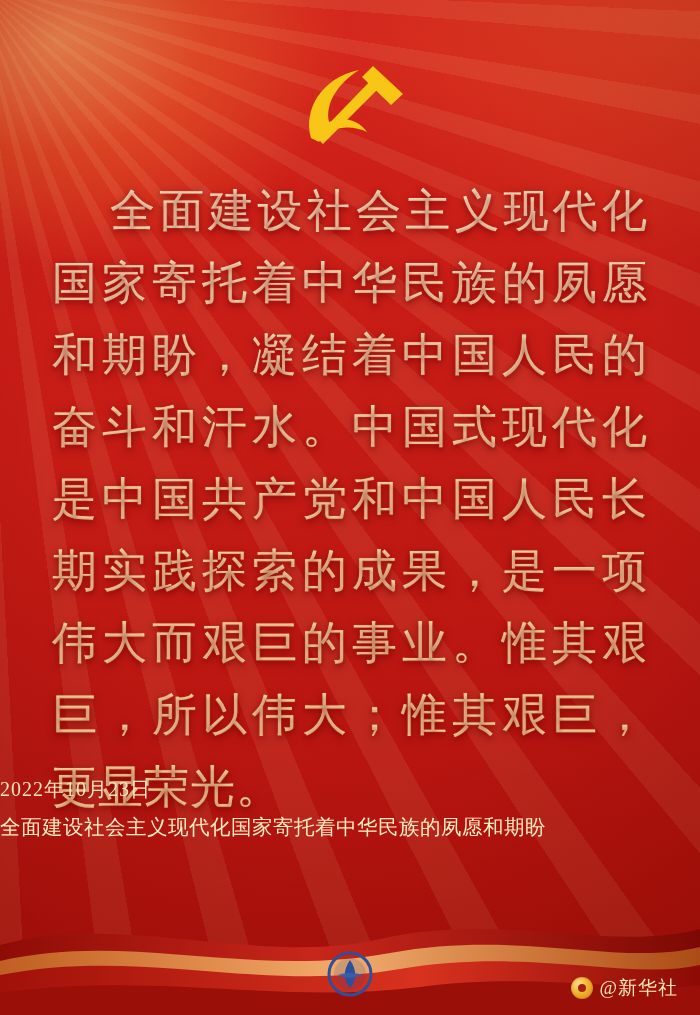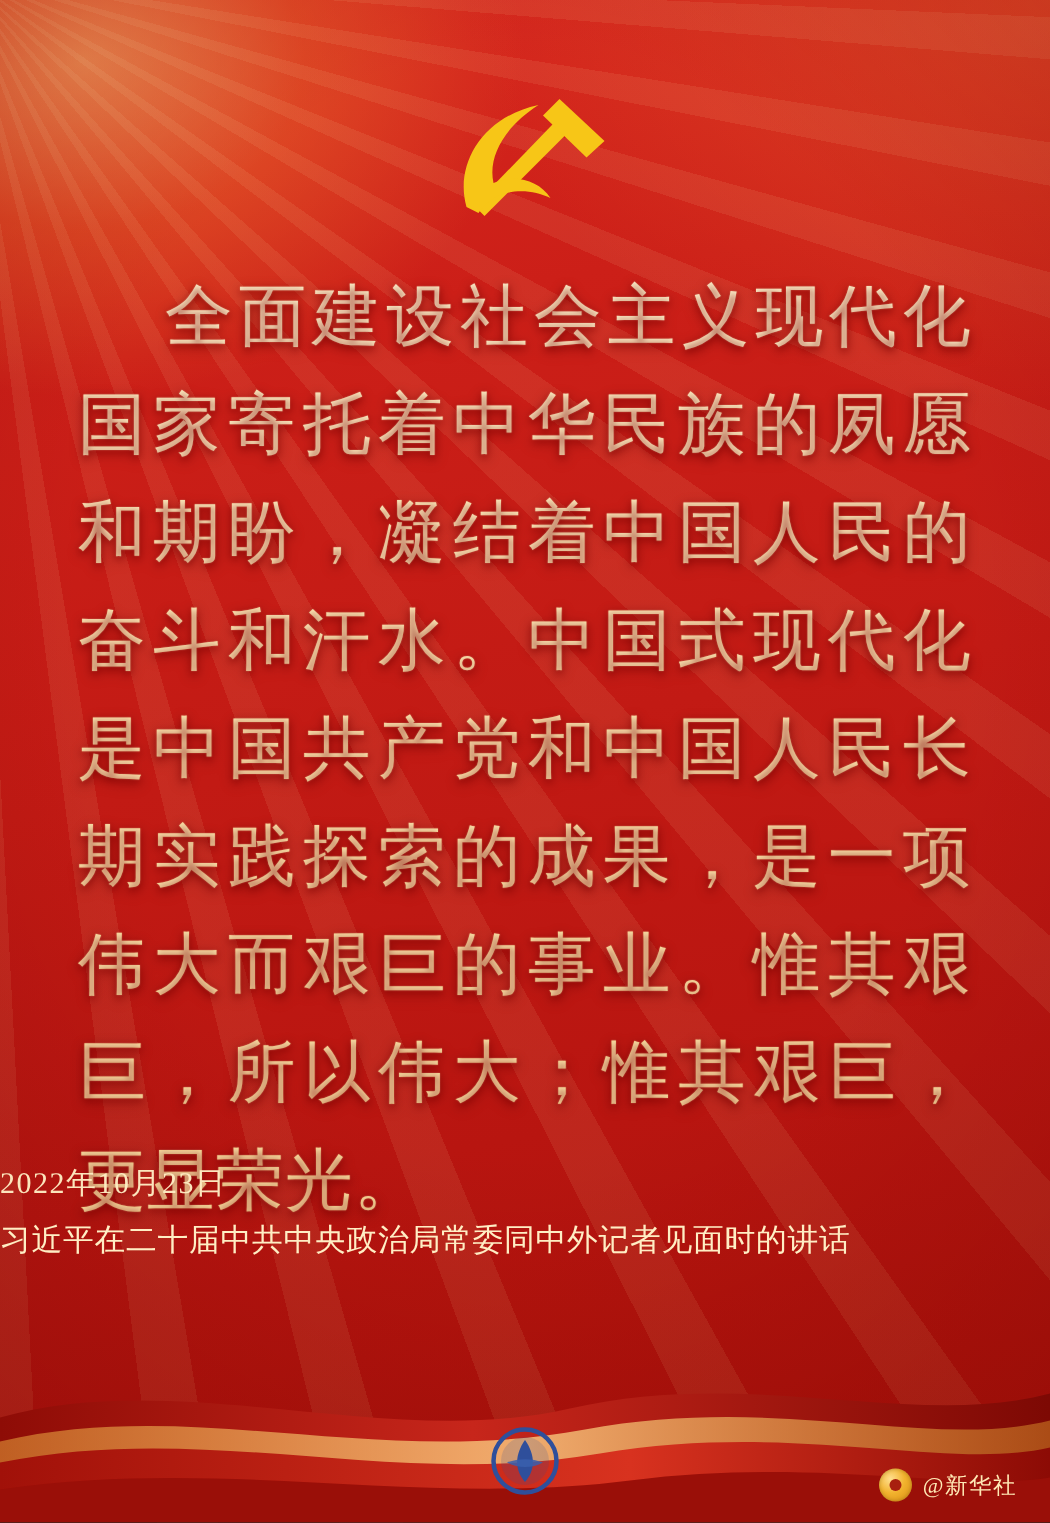--- a/index.html
+++ b/index.html
@@ -131,21 +131,21 @@
     left: 50%;
     top: 50%;
     width: 8px;
     height: 8px;
     margin: -4px 0 0 -4px;
     border-radius: 50%;
     background: #a8200f;
   }
   .agency-name {
     color: #ffe9b5;
-    font-size: 15px;
+    font-size: 19px;
     letter-spacing: 1px;
   }
 </style>
 </head>
 <body>
 
 <div class="poster">
 
   <div class="rays"></div>
   <div class="vignette"></div>
@@ -160,21 +160,21 @@
 
         <path d="M26 80 C18 52 36 20 74 12 C52 26 40 46 44 64 C58 58 74 62 82 74 C66 66 44 68 34 84 Z"></path>
       </g>
     </svg>
   </div>
 
   <div class="quote">全面建设社会主义现代化国家寄托着中华民族的夙愿和期盼，凝结着中国人民的奋斗和汗水。中国式现代化是中国共产党和中国人民长期实践探索的成果，是一项伟大而艰巨的事业。惟其艰巨，所以伟大；惟其艰巨，更显荣光。</div>
 
   <div class="caption">
     <div class="date">2022年10月23日</div>
-    <div class="source-line">习近平在二十届中共中央政治局常委同中外记者见面时的讲话</div>
+    <div class="source-line">全面建设社会主义现代化国家寄托着中华民族的夙愿和期盼</div>
   </div>
 
   <div class="waves">
     <svg viewBox="0 0 700 140" preserveAspectRatio="none" aria-hidden="true">
       <defs>
         <linearGradient id="w1" x1="0" y1="0" x2="1" y2="0">
           <stop offset="0%" stop-color="#8e0c06"></stop>
           <stop offset="45%" stop-color="#c7261b"></stop>
           <stop offset="100%" stop-color="#7d0904"></stop>
         </linearGradient>

